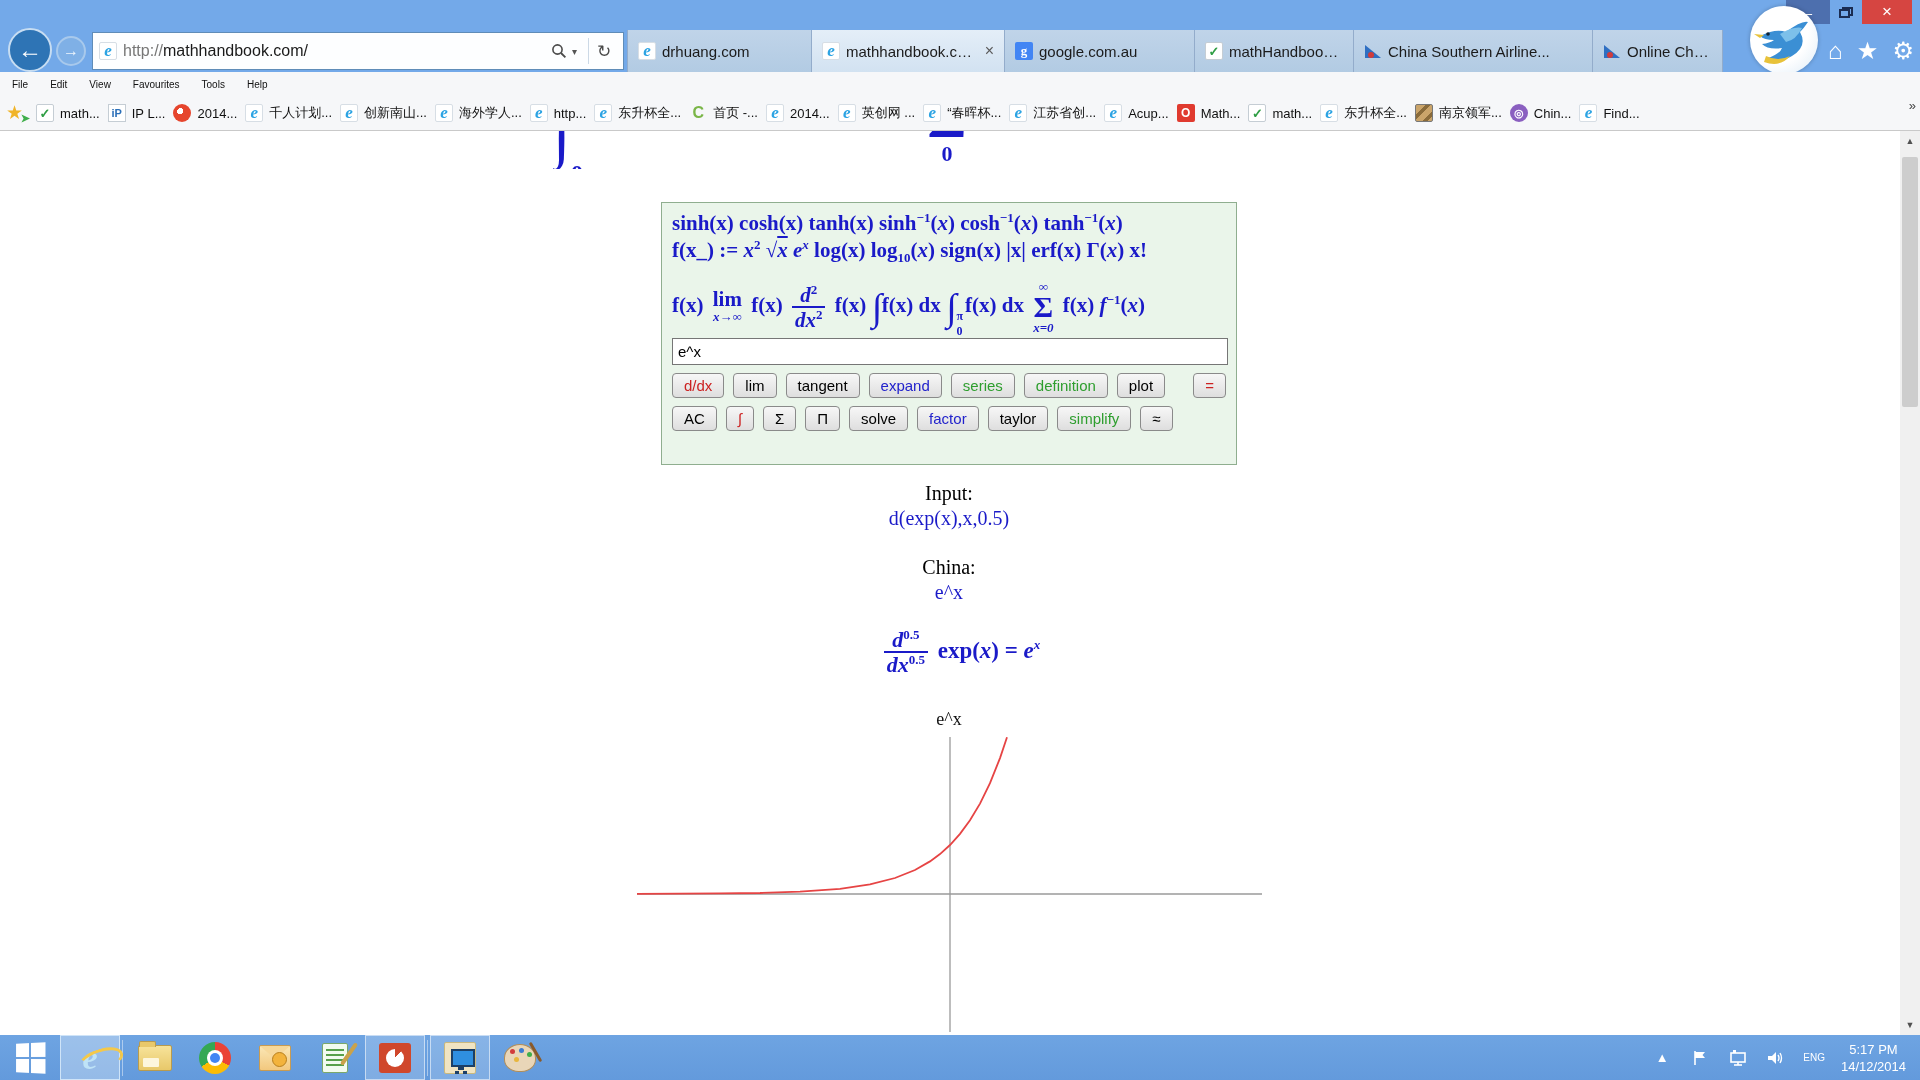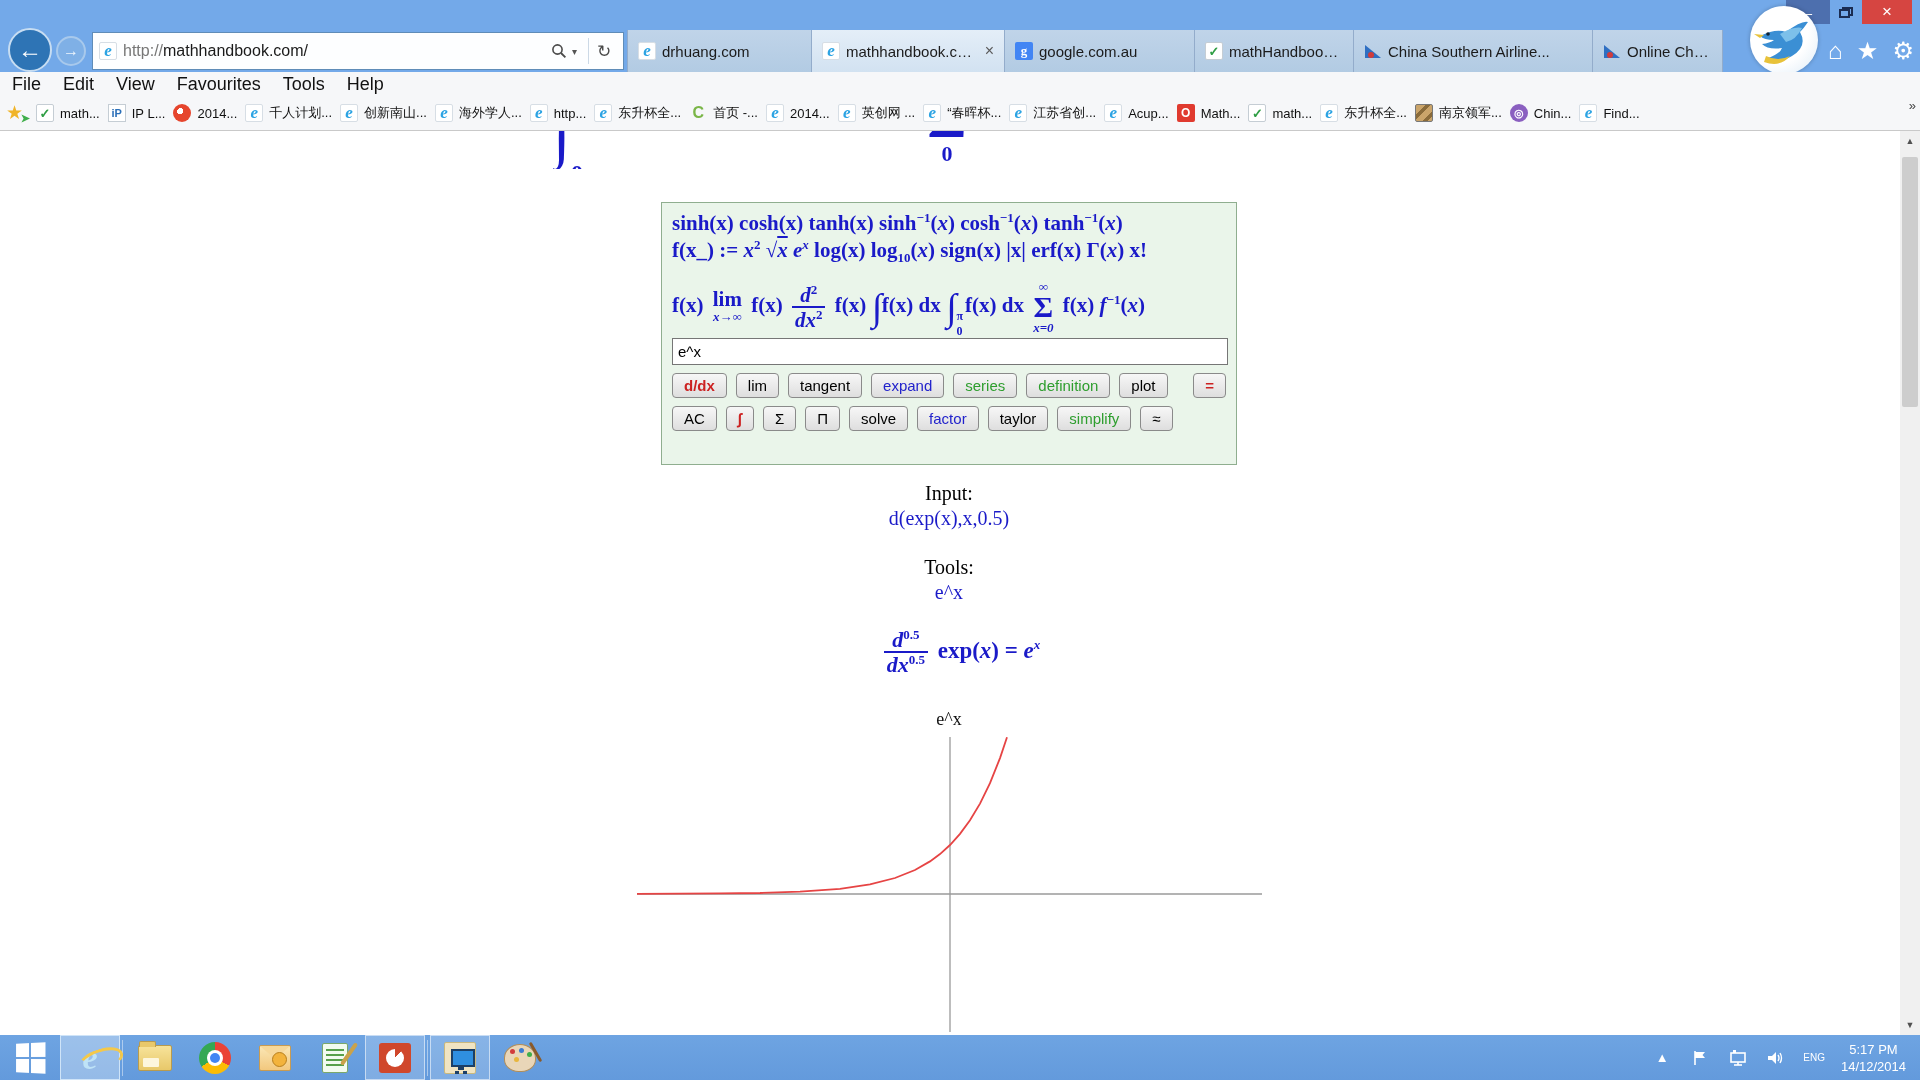--- a/index.html
+++ b/index.html
@@ -51,21 +51,21 @@
   .tab .tlabel { overflow:hidden; text-overflow:ellipsis;text-align:right; }
   .tab .tclose { margin-left:10px; color:#5a5a5a; font-size:16px; }
 
   #bird-logo { position:absolute; left:1750px; top:6px; width:68px; height:68px; border-radius:50%; background:radial-gradient(circle at 35% 35%, #ffffff 0 55%, #dceaf6); box-shadow:0 0 4px rgba(0,0,0,.25); overflow:hidden; }
 
   #quick-icons { position:absolute; left:1828px; top:36px; width:86px; display:flex; justify-content:space-between; color:#fff; font-size:24px; }
   #quick-icons span { line-height:30px; }
 
   
   #menubar { position:absolute; left:0; top:72px; width:1920px; height:24px; background:#f6f7f9; display:flex; align-items:center; padding-left:12px; }
-  #menubar .mi { font-size:18px; color:#111; margin-right:22px; }
+  #menubar .mi { font-size:10px; color:#111; margin-right:22px; }
   #favbar { position:absolute; left:0; top:96px; width:1920px; height:35px; background:#f6f7f9; border-bottom:1px solid #c9c9c9; display:flex; align-items:center; padding-left:6px; overflow:hidden; }
   .favitem { display:flex; align-items:center; margin-right:8px; font-size:13px; color:#111; white-space:nowrap; }
   #fav-add { position:relative; width:22px; height:20px; margin-right:8px; }
   #fav-add .star { position:absolute; left:0; top:-2px; color:#f0b429; font-size:19px; }
   #fav-add .arr { position:absolute; right:-2px; bottom:-2px; color:#3fae49; font-size:11px; font-weight:bold; }
   #fav-overflow { position:absolute; right:4px; top:2px; color:#444; font-size:13px; }
 
   
   #content { position:absolute; left:0; top:131px; width:1920px; height:904px; background:#fff; }
 
@@ -90,21 +90,21 @@
   .frac { display:inline-flex; flex-direction:column; text-align:center; vertical-align:middle; line-height:1.05; margin:0 4px; }
   .frac .fn { border-bottom:2px solid currentColor; padding:0 3px; }
   .frac .fd { padding:0 3px; }
   .int { font-size:38px; vertical-align:middle; font-style:italic; line-height:1; }
   .lim2 { display:inline-flex; flex-direction:column; font-size:12px; line-height:1.25; vertical-align:-8px; margin-right:2px; }
   .ol { text-decoration:overline; }
 
   #expr-input { display:block; width:556px; height:27px; margin-top:9px; border:1px solid #767676; background:#fff; font:15px "Liberation Sans",sans-serif; padding:0 5px; color:#000; }
   .btnrow { display:flex; margin-top:8px; gap:9px; align-items:center; }
   .pbtn { font:15px "Liberation Sans",sans-serif; background:linear-gradient(#f7f7f7,#dedede); border:1px solid #8a8a8a; border-radius:4px; padding:3px 11px; color:#000; white-space:nowrap; }
-  .pbtn.c-red { color:#cc2222;font-weight:bold; }
+  .pbtn.c-red { color:#cc2222; }
   .pbtn.c-blue { color:#2222cc; }
   .pbtn.c-green { color:#2e9e2e; }
   .pbtn.push { margin-left:auto; }
 
   
   #results { position:absolute; left:661px; top:351px; width:576px; text-align:center; font-family:"Liberation Serif",serif; color:#000; }
   .res-label { font-size:20px; }
   .res-blue { color:#1a1ac8; font-size:20px; margin-top:2px; }
   #res-formula { color:#1a1ac8; font-size:23px; font-weight:bold; margin-top:24px; }
   #res-formula .frac { font-size:22px;margin-left:26px; }
@@ -407,21 +407,21 @@
         <button class="pbtn c-blue">factor</button>
         <button class="pbtn">taylor</button>
         <button class="pbtn c-green">simplify</button>
         <button class="pbtn">≈</button>
       </div>
     </div>
 
     <div id="results">
       <div class="res-label">Input:</div>
       <div class="res-blue">d(exp(x),x,0.5)</div>
-      <div class="res-label" id="res-gap1">Tools:</div>
+      <div class="res-label" id="res-gap1">China:</div>
       <div class="res-blue">e^x</div>
       <div id="res-formula"><span class="frac">
             <span class="fn"><i>d</i><sup>0.5</sup></span>
             <span class="fd"><i>dx</i><sup>0.5</sup></span>
           </span> exp(<i>x</i>) = <i>e</i><sup><i>x</i></sup></div>
       <div id="res-plain">e^x</div>
     </div>
 
     <svg id="plot" width="660" height="307" viewBox="0 0 660 307">
       <line class="axis" x1="17" y1="166" x2="642" y2="166"></line>

